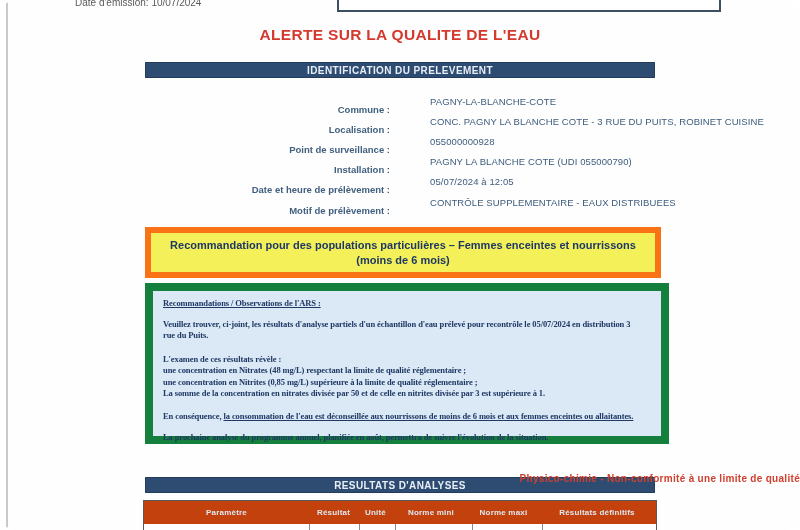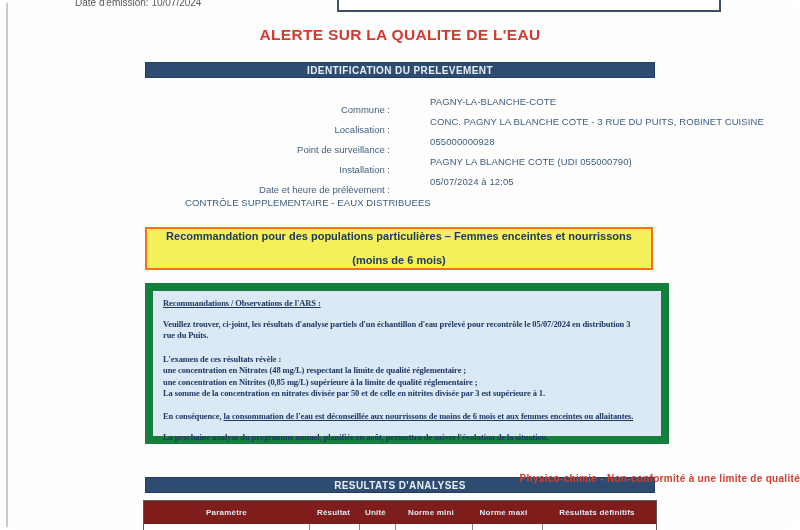--- a/index.html
+++ b/index.html
@@ -24,30 +24,30 @@
     position:absolute;left:145px;width:510px;height:16px;line-height:17px;
     background:#2e4c72;border-radius:1px;text-align:center;
     color:#e8eef5;font-size:10px;font-weight:bold;letter-spacing:.4px;
     box-shadow:0 0 0 1px #243c5c inset;
   }
   .bar-identification{top:62px;}
   .bar-results{top:445px;margin-top:32px;}
   .fields{position:absolute;left:145px;top:91px;width:560px;}
   .field-row{display:flex;align-items:center;height:20.2px;}
   .field-label{
-    width:245px;text-align:right;font-weight:normal;font-size:9.5px;color:#41607f;
+    width:245px;text-align:right;font-weight:bold;font-size:9.5px;color:#41607f;
     flex:none;white-space:nowrap;margin-top:16px;
   }
   .field-value{
     margin-left:18px;font-size:9.5px;color:#3d5c7c;white-space:nowrap;letter-spacing:.1px;padding-left:22px;
   }
   .banner{
     position:absolute;left:145px;top:227px;width:504px;height:39px;
-    background:#f3f05a;border:2px solid #f97316;
-    display:flex;flex-direction:column;justify-content:space-between;text-align:center;
+    background:#f3f05a;border:6px solid #f97316;
+    display:flex;flex-direction:column;justify-content:center;text-align:center;
     color:#1f3864;font-weight:bold;font-size:11px;line-height:15px;
   }
   .obs-box{
     position:absolute;left:145px;top:283px;width:488px;height:132px;
     background:#dbe9f6;border:8px solid #15803d;
     padding:7px 10px 6px 10px;
     font-family:"Liberation Serif",serif;font-weight:bold;
     font-size:8.5px;line-height:11.5px;color:#1f3864;letter-spacing:-.1px;
   }
   .obs-box p{margin:0;}
@@ -58,21 +58,21 @@
   .obs-underline{text-decoration:underline;}
   .obs-next{margin-top:10px !important;}
   .results-subtitle{
     position:absolute;left:0;top:473px;width:800px;text-align:right;
     font-size:10px;font-weight:bold;color:#d0402f;letter-spacing:.3px;
   }
   .results-table{
     position:absolute;left:143px;top:500px;width:512px;
     border:1px solid #5a5a5a;background:#fff;
   }
-  .thead{display:flex;background:#7f1d1d;height:23px;}
+  .thead{display:flex;background:#c2410c;height:23px;}
   .th{
     color:#dfe8f2;font-size:8px;font-weight:bold;letter-spacing:.2px;
     display:flex;align-items:center;justify-content:center;text-align:center;
   }
   .tbody-row{display:flex;height:28px;background:#fff;}
   .td{border-right:1px solid #8a8a8a;}
   .td:last-child{border-right:none;}
   .c0{width:165px;}.c1{width:49px;}.c2{width:35px;text-align:center;}.c3{width:76px;}.c4{width:69px;}.c5{width:118px;flex:1;}
 </style>
 </head>
@@ -105,20 +105,21 @@
     </div>
     <div class="field-row">
       <div class="field-label">Installation :</div>
       <div class="field-value">PAGNY LA BLANCHE COTE (UDI 055000790)</div>
     </div>
     <div class="field-row">
       <div class="field-label">Date et heure de prélèvement :</div>
       <div class="field-value">05/07/2024 à 12:05</div>
     </div>
     <div class="field-row">
+      <div class="field-label">Motif de prélèvement :</div>
       <div class="field-value">CONTRÔLE SUPPLEMENTAIRE - EAUX DISTRIBUEES</div>
     </div>
   </div>
 
   <div class="banner">
     <div>Recommandation pour des populations particulières – Femmes enceintes et nourrissons</div>
     <div>(moins de 6 mois)</div>
   </div>
 
   <div class="obs-box">

